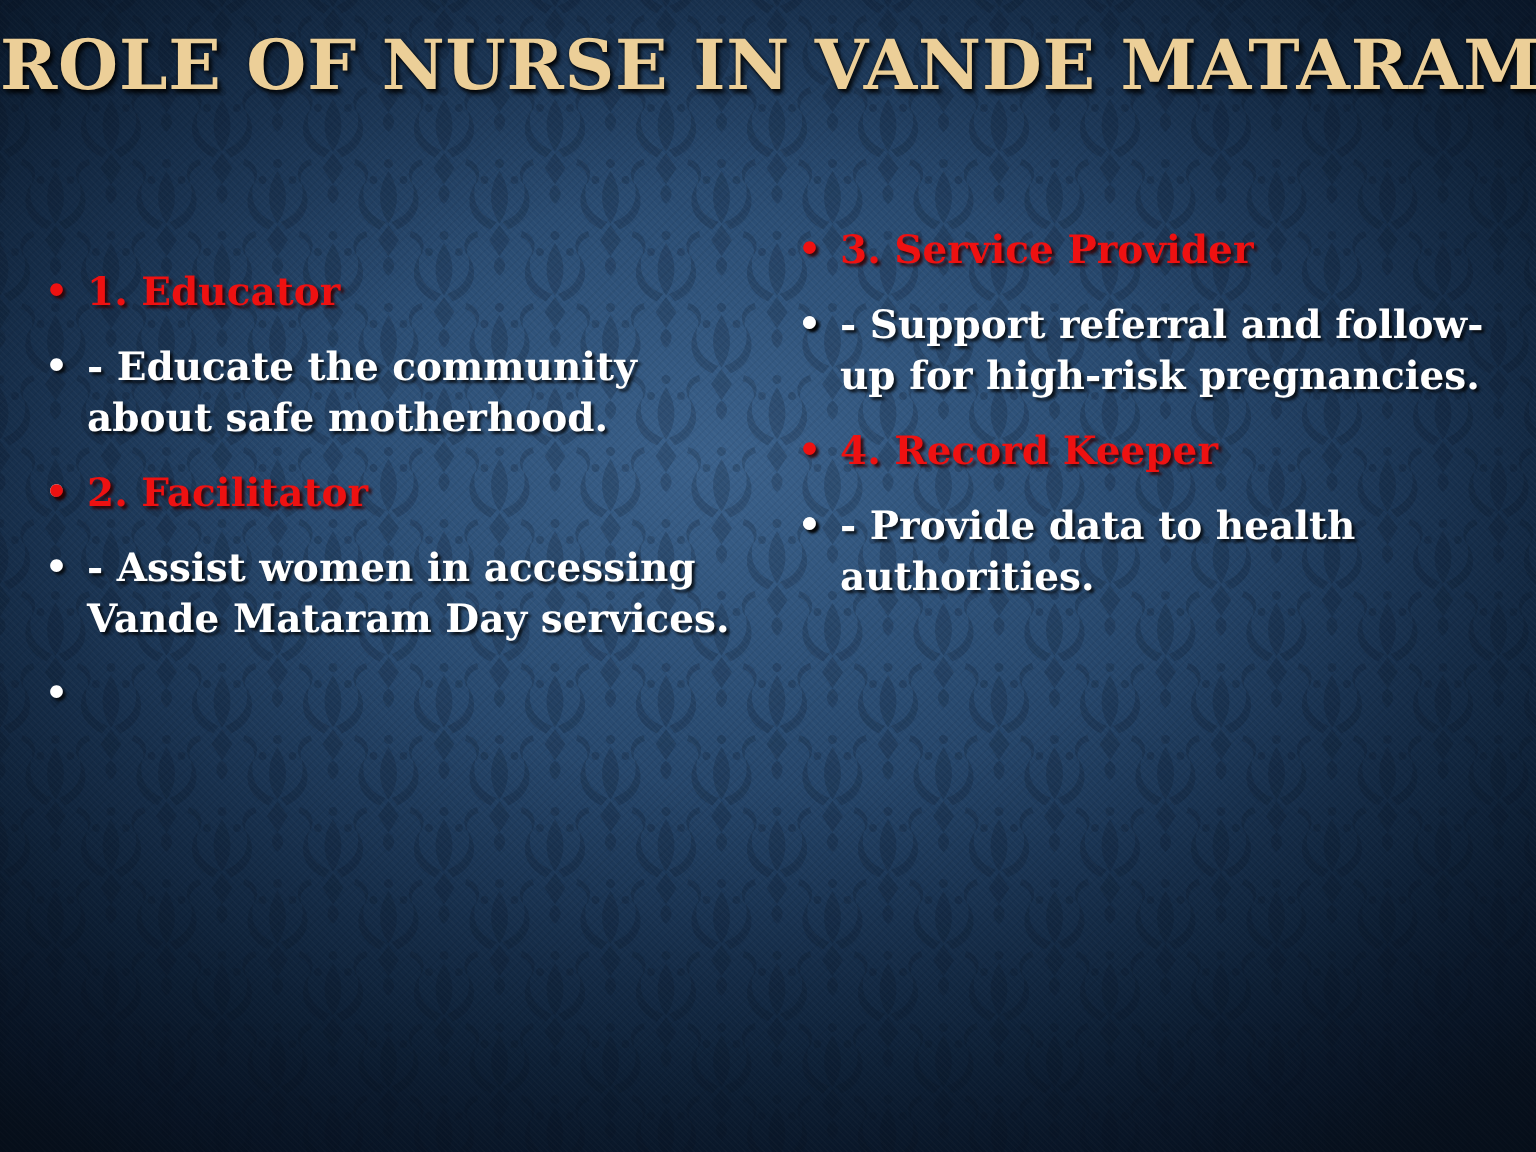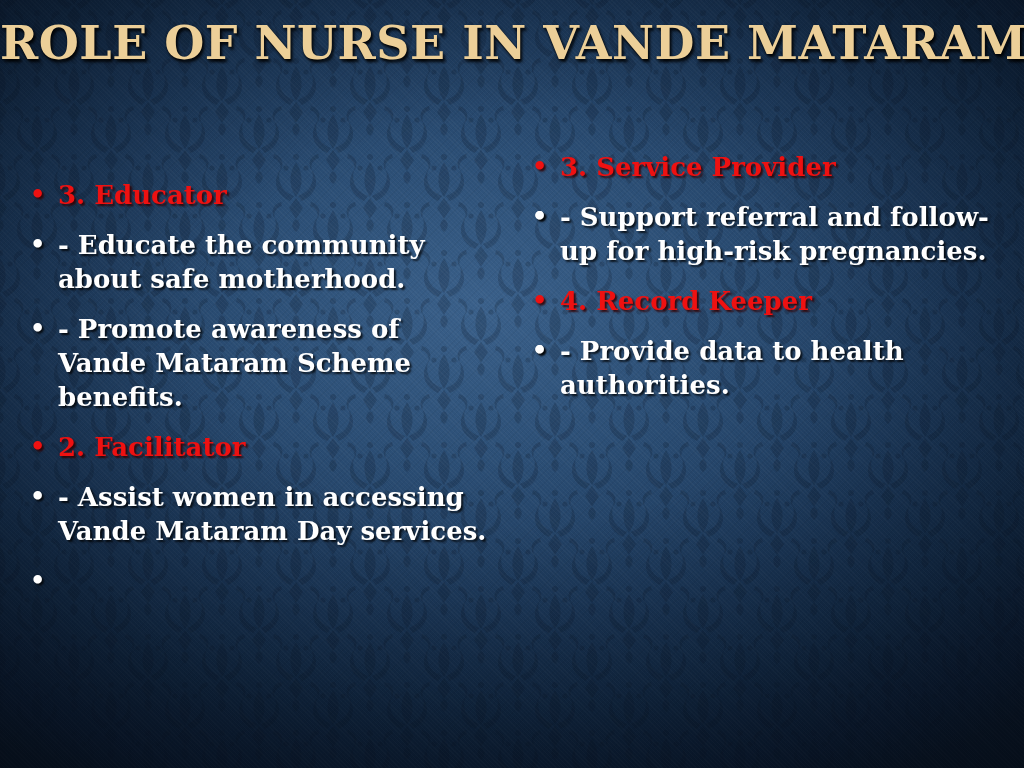--- a/index.html
+++ b/index.html
@@ -144,29 +144,28 @@
 
   <div class="content">
 
     <h1 class="title">
       <span class="title-line">ROLE OF NURSE IN VANDE MATARAM</span>
     </h1>
 
     <ul class="bullet-list left">
       <li class="bullet-item em-red">
         <span class="bullet-dot">•</span>
-        <span class="bullet-text">3. Educator</span>
+        <span class="bullet-text">1. Educator</span>
       </li>
       <li class="bullet-item em-white">
         <span class="bullet-dot">•</span>
         <span class="bullet-text">- Educate the community about safe motherhood.</span>
       </li>
       <li class="bullet-item em-white">
         <span class="bullet-dot">•</span>
-        <span class="bullet-text">- Promote awareness of Vande Mataram Scheme benefits.</span>
       </li>
       <li class="bullet-item em-red">
         <span class="bullet-dot">•</span>
         <span class="bullet-text">2. Facilitator</span>
       </li>
       <li class="bullet-item em-white">
         <span class="bullet-dot">•</span>
         <span class="bullet-text">- Assist women in accessing Vande Mataram Day services.</span>
       </li>
       <li class="bullet-item em-white">

